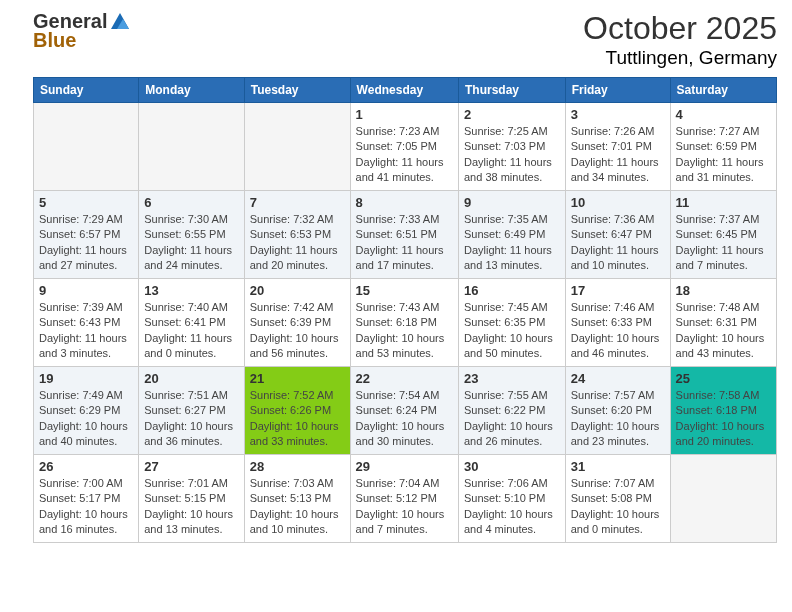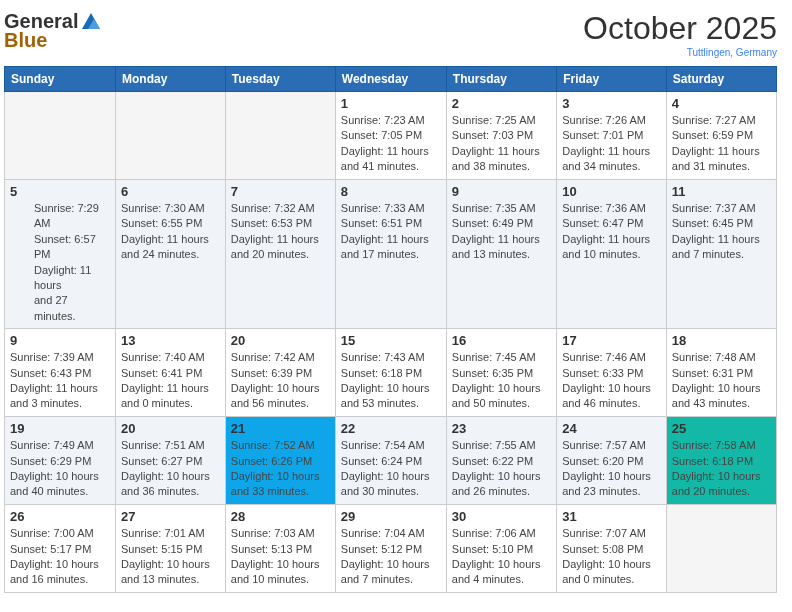--- a/index.html
+++ b/index.html
@@ -5,21 +5,21 @@
     * { box-sizing: border-box; margin: 0; padding: 0; }
     body {
       font-family: Arial, sans-serif;
       background: #fff;
       width: 792px;
       height: 612px;
       overflow: hidden;
     }
     .container {
       width: 792px;
-      padding: 10px 15px 5px 4px;
+      padding: 10px 15px 5px 33px;
     }
     .header {
       display: flex;
       align-items: flex-start;
       justify-content: space-between;
       margin-bottom: 8px;
     }
     .logo {
       display: flex;
       flex-direction: column;
@@ -46,22 +46,22 @@
     }
     .title-section {
       text-align: right;
     }
     .month-title {
       font-size: 32px;
       color: #333;
       font-weight: normal;
     }
     .location {
-      font-size: 10px;
-      color: #3b82f6;
+      font-size: 19px;
+      color: #000000;
     }
     .calendar {
       width: 100%;
       border-collapse: collapse;
       border: 1px solid #ccc;
     }
     .calendar th {
       background-color: #2a6db5;
       color: white;
       text-align: left;
@@ -157,21 +157,21 @@
             <span class="day-number">4</span>
             <div class="day-info" style="white-space: pre-line;">Sunrise: 7:27 AM
 Sunset: 6:59 PM
 Daylight: 11 hours
 and 31 minutes.</div>
           </td>
         </tr>
         <tr>
           <td style="background: rgb(240, 244, 248);">
             <span class="day-number">5</span>
-            <div class="day-info" style="white-space: pre-line; margin-left: 24px;">Sunrise: 7:29 AM
+            <div class="day-info" style="white-space: pre-line;">Sunrise: 7:29 AM
 Sunset: 6:57 PM
 Daylight: 11 hours
 and 27 minutes.</div>
           </td>
           <td style="background: rgb(240, 244, 248);">
             <span class="day-number">6</span>
             <div class="day-info" style="white-space: pre-line;">Sunrise: 7:30 AM
 Sunset: 6:55 PM
 Daylight: 11 hours
 and 24 minutes.</div>
@@ -271,21 +271,21 @@
 Daylight: 10 hours
 and 40 minutes.</div>
           </td>
           <td style="background: rgb(240, 244, 248);">
             <span class="day-number">20</span>
             <div class="day-info" style="white-space: pre-line;">Sunrise: 7:51 AM
 Sunset: 6:27 PM
 Daylight: 10 hours
 and 36 minutes.</div>
           </td>
-          <td style="background: #0ea5e9;">
+          <td style="background: #84cc16;">
             <span class="day-number">21</span>
             <div class="day-info" style="white-space: pre-line;">Sunrise: 7:52 AM
 Sunset: 6:26 PM
 Daylight: 10 hours
 and 33 minutes.</div>
           </td>
           <td style="background: rgb(240, 244, 248);">
             <span class="day-number">22</span>
             <div class="day-info" style="white-space: pre-line;">Sunrise: 7:54 AM
 Sunset: 6:24 PM

